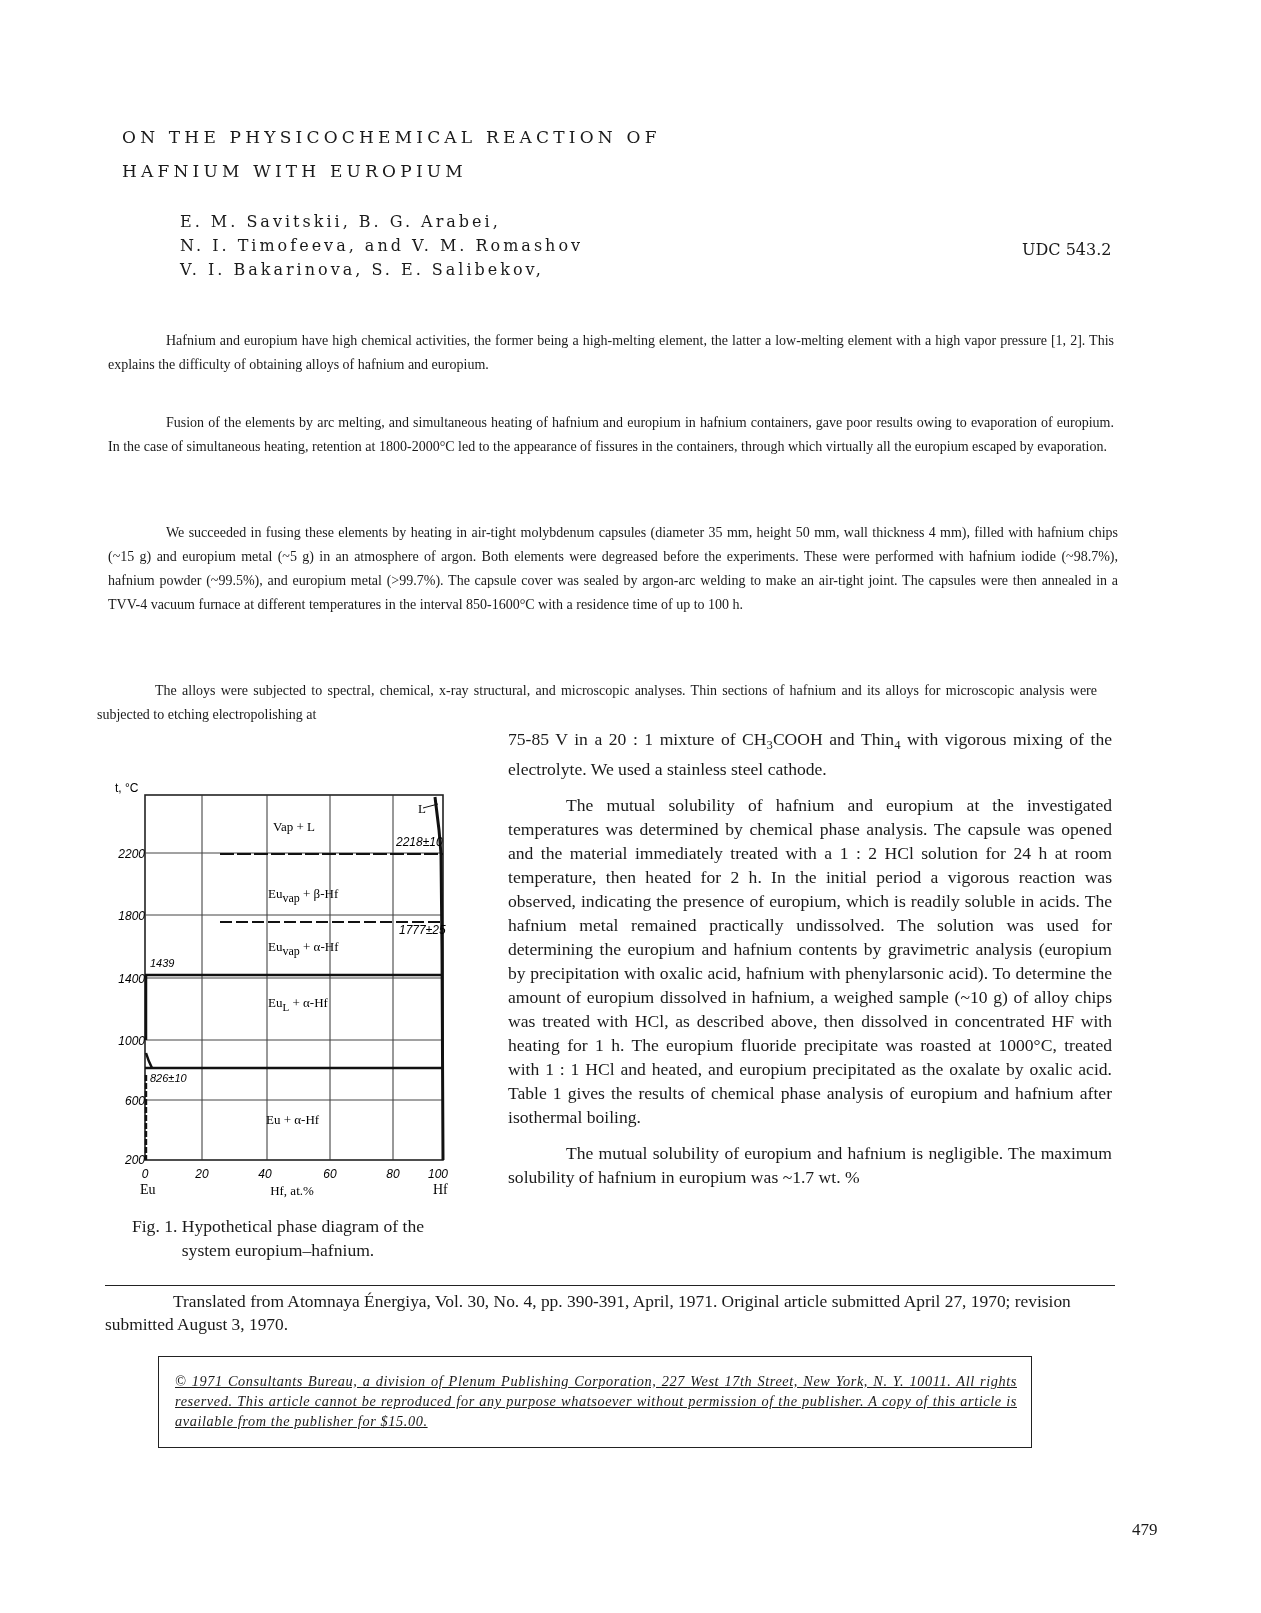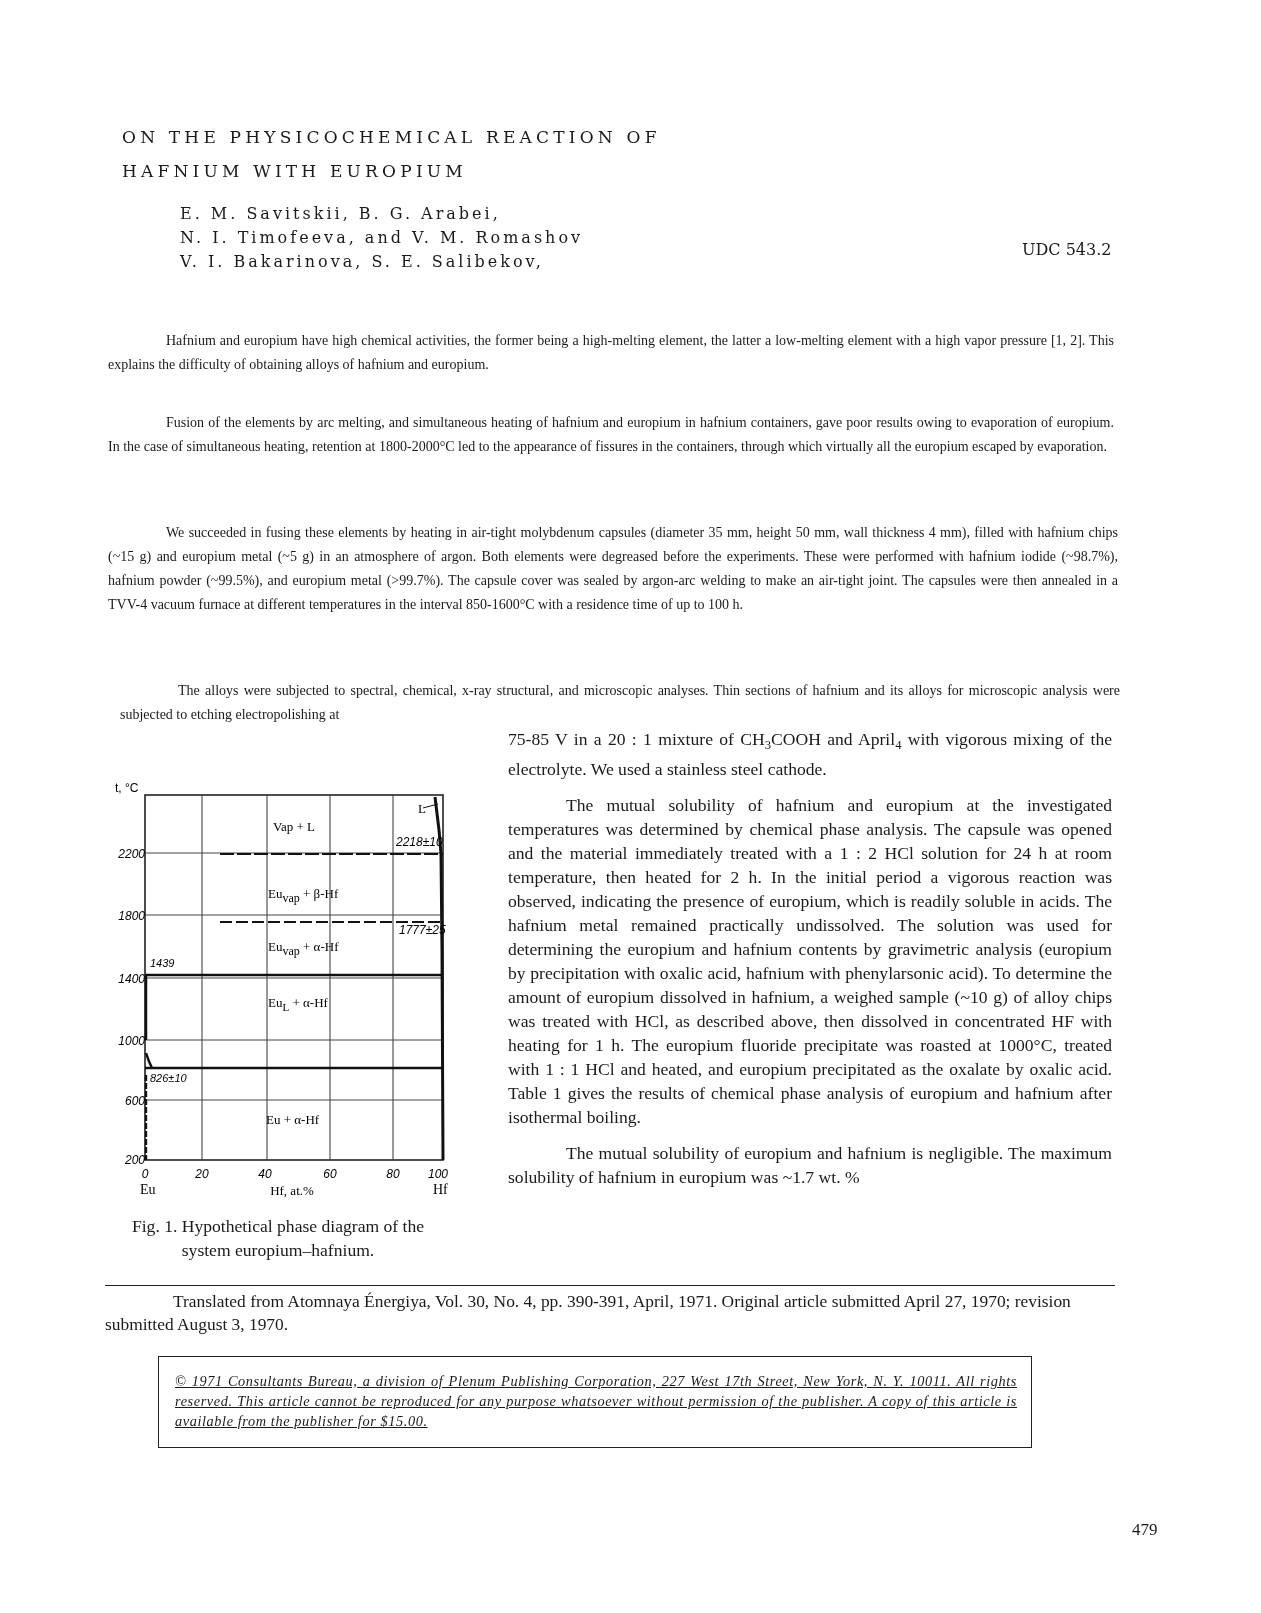--- a/index.html
+++ b/index.html
@@ -7,21 +7,21 @@
     width: 1261px; height: 1613px; position: relative; overflow: hidden;
     font-family: "Liberation Serif", "DejaVu Serif", serif;
     color: #1a1a1a;
   }
   .abs { position: absolute; }
   .title {
     left: 122px; font-size: 17px; letter-spacing: 4.2px; line-height: 22px;
     font-family: "DejaVu Serif", serif; font-weight: normal; margin: 0;
   }
   .authors {
-    left: 180px; top: 202px; font-size: 16px; letter-spacing: 3px; line-height: 24px;
+    left: 180px; top: 210px; font-size: 16px; letter-spacing: 3px; line-height: 24px;
     font-family: "DejaVu Serif", serif;
   }
   .udc { left: 1022px; top: 208px; font-size: 16px; font-family: "DejaVu Serif", serif; margin-top: 32px; }
   .para {
     font-size: 14px; line-height: 24px; text-align: justify; margin: 0;
     font-family: Liberation Serif, serif;
   }
   .para.indent { text-indent: 58px; }
   .col-right { font-size: 17.6px; line-height: 24px; text-align: justify; font-family: "Liberation Serif", serif; }
   .col-right p { margin: 0; }
@@ -54,24 +54,24 @@
 <div class="abs authors">
   <div>E. M. Savitskii, B. G. Arabei,</div>
   <div>N. I. Timofeeva, and V. M. Romashov</div>
   <div>V. I. Bakarinova, S. E. Salibekov,</div>
 </div>
 <div class="abs udc">UDC 543.2</div>
 
 <p class="abs para indent" style="left:108px; top:329px; width:1006px;">Hafnium and europium have high chemical activities, the former being a high-melting element, the latter a low-melting element with a high vapor pressure [1, 2]. This explains the difficulty of obtaining alloys of hafnium and europium.</p>
 <p class="abs para indent" style="left:108px; top:411px; width:1006px;">Fusion of the elements by arc melting, and simultaneous heating of hafnium and europium in hafnium containers, gave poor results owing to evaporation of europium. In the case of simultaneous heating, retention at 1800-2000°C led to the appearance of fissures in the containers, through which virtually all the europium escaped by evaporation.</p>
 <p class="abs para indent" style="left:108px; top:521px; width:1010px;">We succeeded in fusing these elements by heating in air-tight molybdenum capsules (diameter 35 mm, height 50 mm, wall thickness 4 mm), filled with hafnium chips (~15 g) and europium metal (~5 g) in an atmosphere of argon. Both elements were degreased before the experiments. These were performed with hafnium iodide (~98.7%), hafnium powder (~99.5%), and europium metal (&gt;99.7%). The capsule cover was sealed by argon-arc welding to make an air-tight joint. The capsules were then annealed in a TVV-4 vacuum furnace at different temperatures in the interval 850-1600°C with a residence time of up to 100 h.</p>
-<p class="abs para indent" style="left:120px; top:679px; width:1000px;">The alloys were subjected to spectral, chemical, x-ray structural, and microscopic analyses. Thin sections of hafnium and its alloys for microscopic analysis were subjected to etching electropolishing at</p>
+<p class="abs para indent" style="left:97px; top:679px; width:1000px;">The alloys were subjected to spectral, chemical, x-ray structural, and microscopic analyses. Thin sections of hafnium and its alloys for microscopic analysis were subjected to etching electropolishing at</p>
 
 <div class="abs col-right" style="left:508px; top:727px; width:604px;">
-  <p><span>75-85 V in a 20 : 1 mixture of CH</span><sub class="s">3</sub><span>COOH and April</span><sub class="s">4</sub><span> with vigorous mixing of the electrolyte. We used a stainless steel cathode.</span></p>
+  <p><span>75-85 V in a 20 : 1 mixture of CH</span><sub class="s">3</sub><span>COOH and Thin</span><sub class="s">4</sub><span> with vigorous mixing of the electrolyte. We used a stainless steel cathode.</span></p>
   <p style="text-indent:58px; margin-top:12px;">The mutual solubility of hafnium and europium at the investigated temperatures was determined by chemical phase analysis. The capsule was opened and the material immediately treated with a 1 : 2 HCl solution for 24 h at room temperature, then heated for 2 h. In the initial period a vigorous reaction was observed, indicating the presence of europium, which is readily soluble in acids. The hafnium metal remained practically undissolved. The solution was used for determining the europium and hafnium contents by gravimetric analysis (europium by precipitation with oxalic acid, hafnium with phenylarsonic acid). To determine the amount of europium dissolved in hafnium, a weighed sample (~10 g) of alloy chips was treated with HCl, as described above, then dissolved in concentrated HF with heating for 1 h. The europium fluoride precipitate was roasted at 1000°C, treated with 1 : 1 HCl and heated, and europium precipitated as the oxalate by oxalic acid. Table 1 gives the results of chemical phase analysis of europium and hafnium after isothermal boiling.</p>
   <p style="text-indent:58px; margin-top:12px;">The mutual solubility of europium and hafnium is negligible. The maximum solubility of hafnium in europium was ~1.7 wt. %</p>
 </div>
 
 <div class="abs chart">
   <svg width="370" height="440" viewBox="0 0 370 440">
 
     <rect x="45" y="25" width="298" height="365" fill="none" stroke="#222" stroke-width="1.6"></rect>
 
     <g stroke="#333" stroke-width="1">

